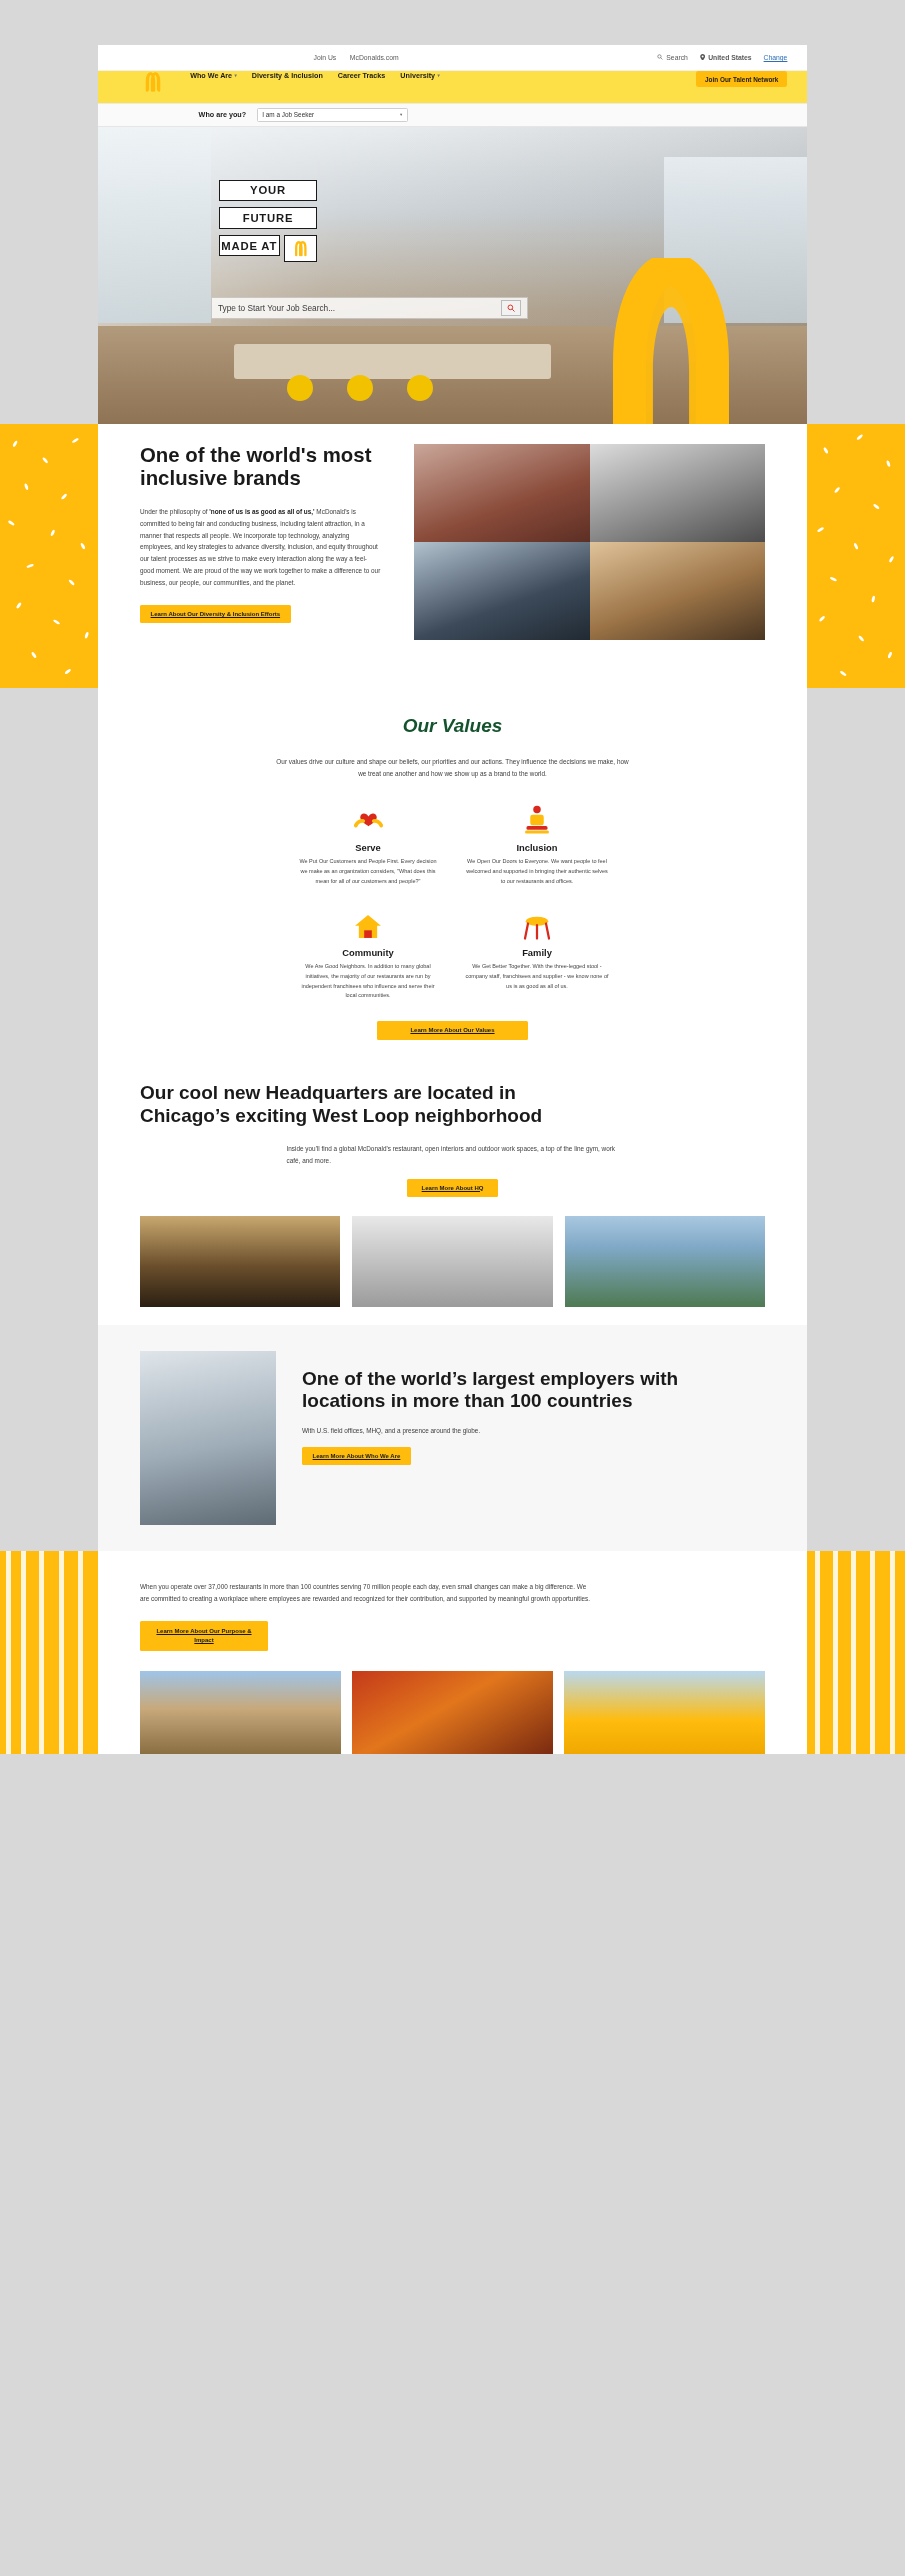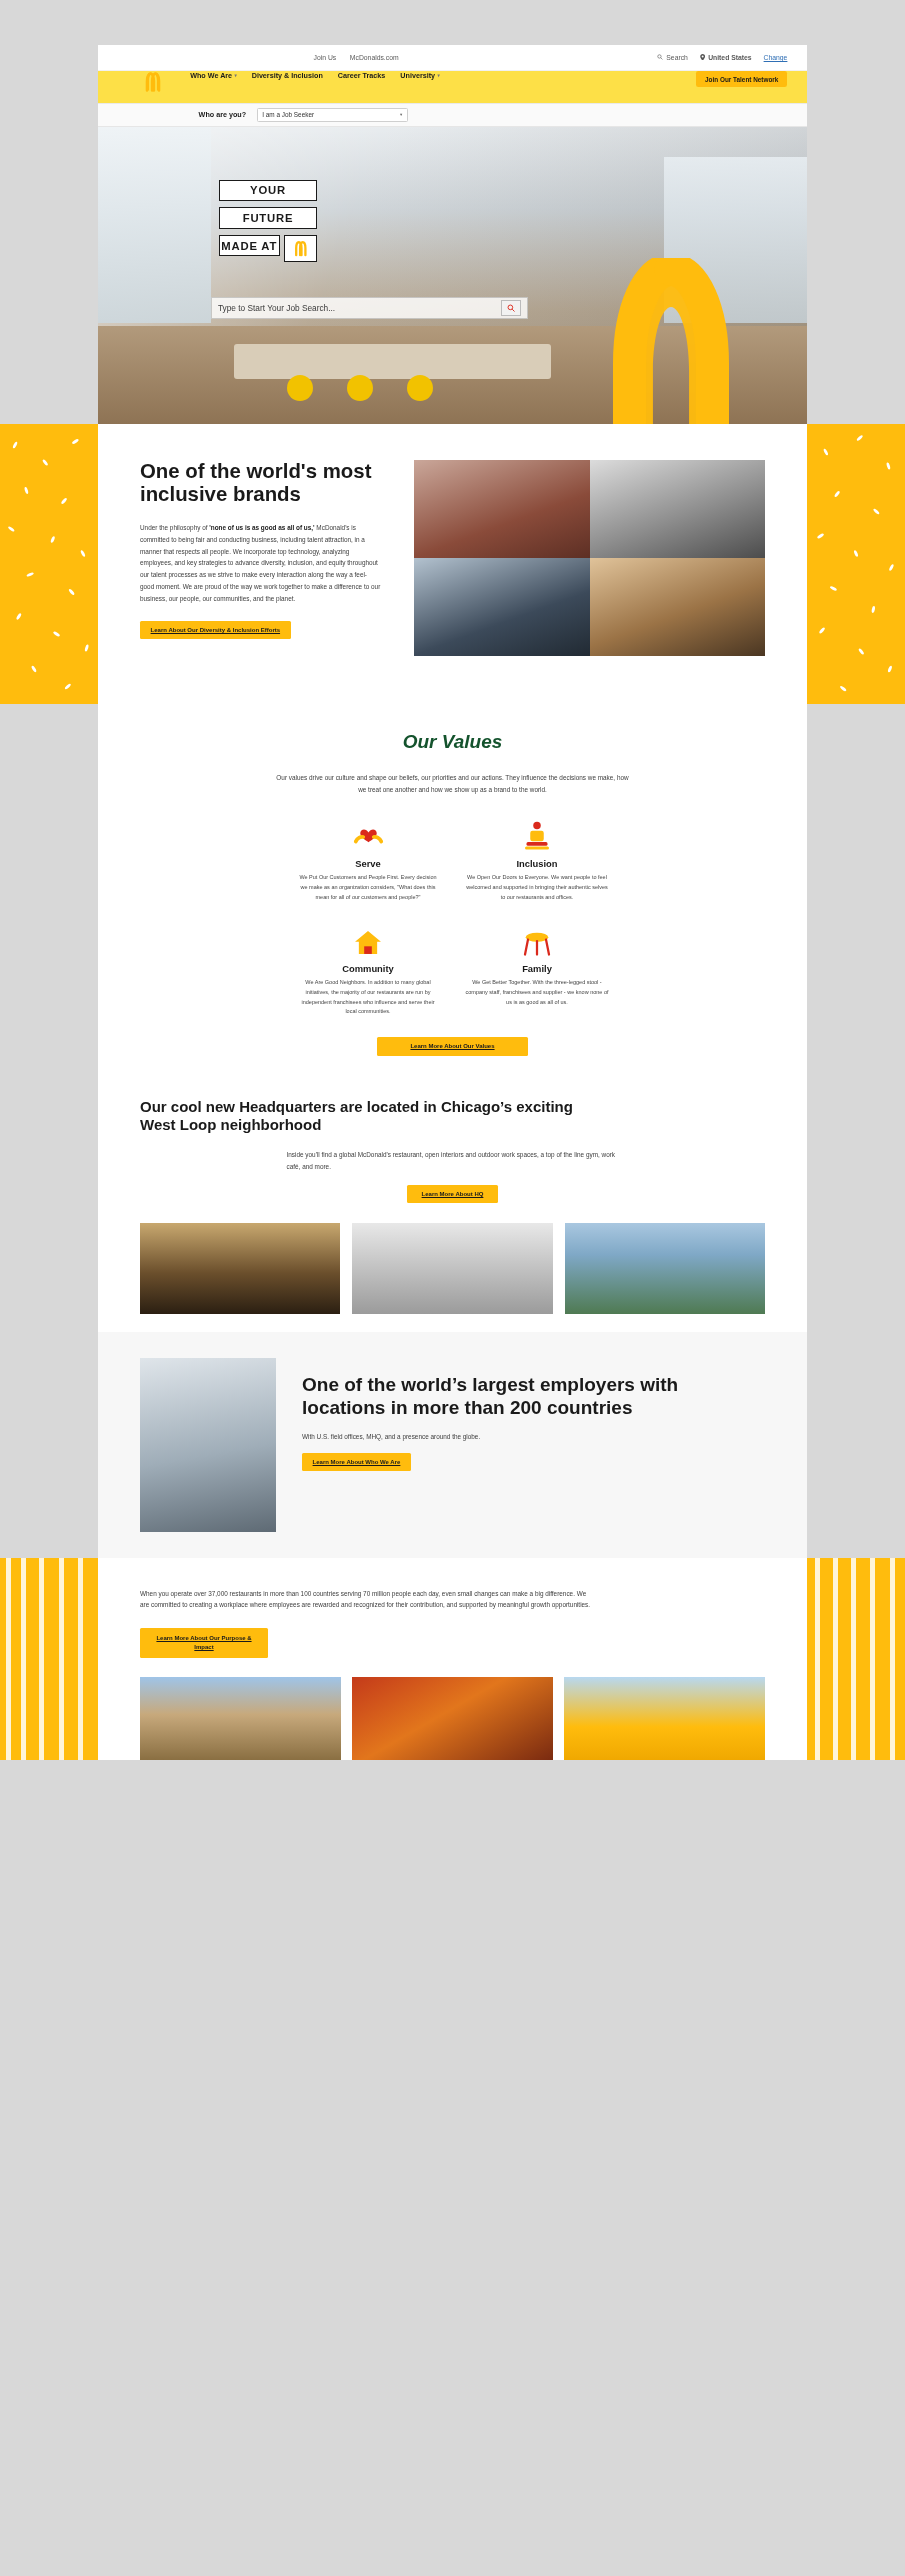--- a/index.html
+++ b/index.html
@@ -177,21 +177,21 @@
     width: 19.6px; height: 16.6px;
     background: #f2f2f2;
     border: 0.8px solid #bbb;
     display: flex; align-items: center; justify-content: center;
     color: #e01a22; font-size: 8.3px;
   }
 
   
   .inclusive {
     position: relative;
-    padding: 36px 42px 48px 42px;
+    padding: 20px 42px 48px 42px;
     display: flex;
     gap: 33px;
     background: #fff;
   }
   .inc-left { width: 241px; }
   .inc-left h2 {
     font-size: 20.4px;
     line-height: 1.16;
     color: #1a1a1a;
     font-weight: bold;
@@ -261,21 +261,21 @@
   .values .btn-wrap { margin-top: 4.5px; }
   .btn-wide {
     background: #ffbc0d; color: #1a1a1a; font-size: 6px; font-weight: bold;
     padding: 6.8px 0; width: 151px; border: none; border-radius: 1.5px;
     text-decoration: underline; cursor: pointer;
   }
 
   
   .hq { padding: 22.6px 42px 18px 42px; background: #fff; }
   .hq h2 {
-    font-size: 15px; line-height: 1.2; font-weight: bold; color: #1a1a1a;
+    font-size: 19px; line-height: 1.2; font-weight: bold; color: #1a1a1a;
     margin-bottom: 15px; max-width: 468px;
   }
   .hq p {
     font-size: 6.4px; line-height: 1.85; color: #3d3d3d;
     max-width: 332px; margin: 0 auto 12px auto; text-align: left;
   }
   .hq .btn-wrap { text-align: center; margin-bottom: 19.6px; }
   .btn-mid {
     background: #ffbc0d; color: #1a1a1a; font-size: 6px; font-weight: bold;
     padding: 6px 0; width: 91px; border: none; border-radius: 1.5px;
@@ -565,21 +565,21 @@
     <div class="hq-gallery">
       <div class="shot g1"></div>
       <div class="shot g2"></div>
       <div class="shot g3"></div>
     </div>
   </div>
 
   <div class="employers">
     <div class="emp-photo"></div>
     <div class="emp-text">
-      <h2>One of the world’s largest employers with locations in more than 200 countries</h2>
+      <h2>One of the world’s largest employers with locations in more than 100 countries</h2>
       <p>With U.S. field offices, MHQ, and a presence around the globe.</p>
       <button class="btn-yellow">Learn More About Who We Are</button>
     </div>
   </div>
 
   <div class="join">
     <div class="stripes-left">
       <div class="stripe" style="left:6px"></div>
       <div class="stripe" style="left:21px"></div>
       <div class="stripe" style="left:39px"></div>

